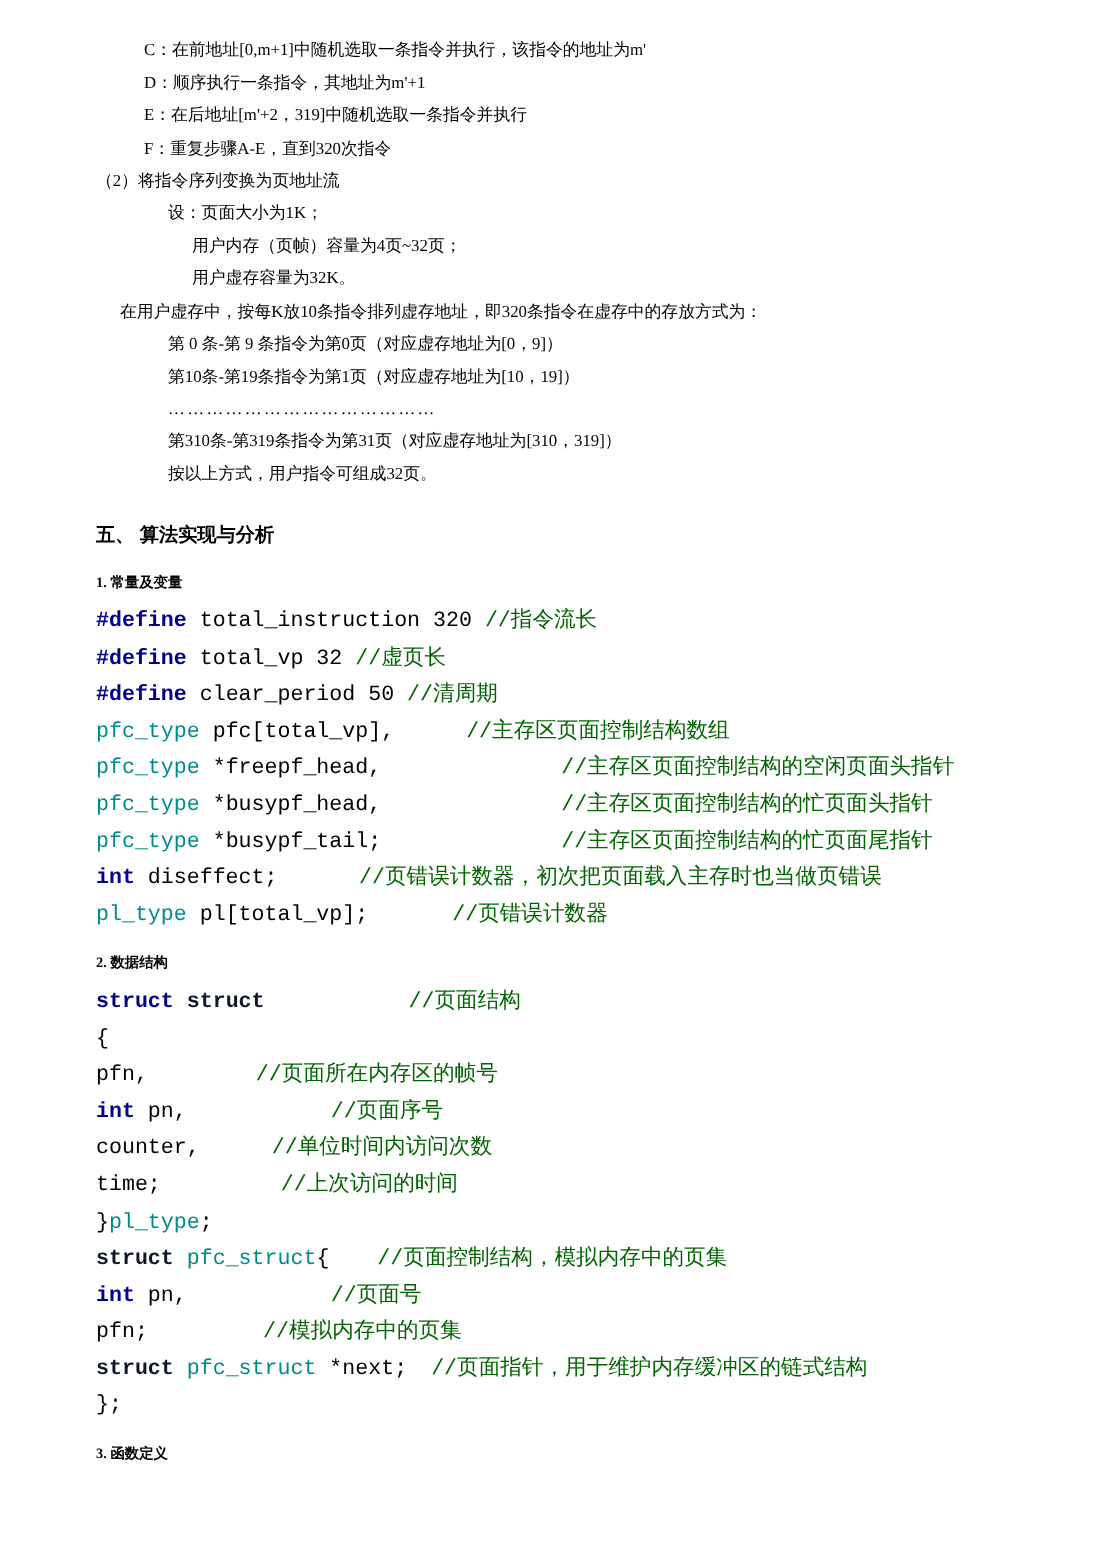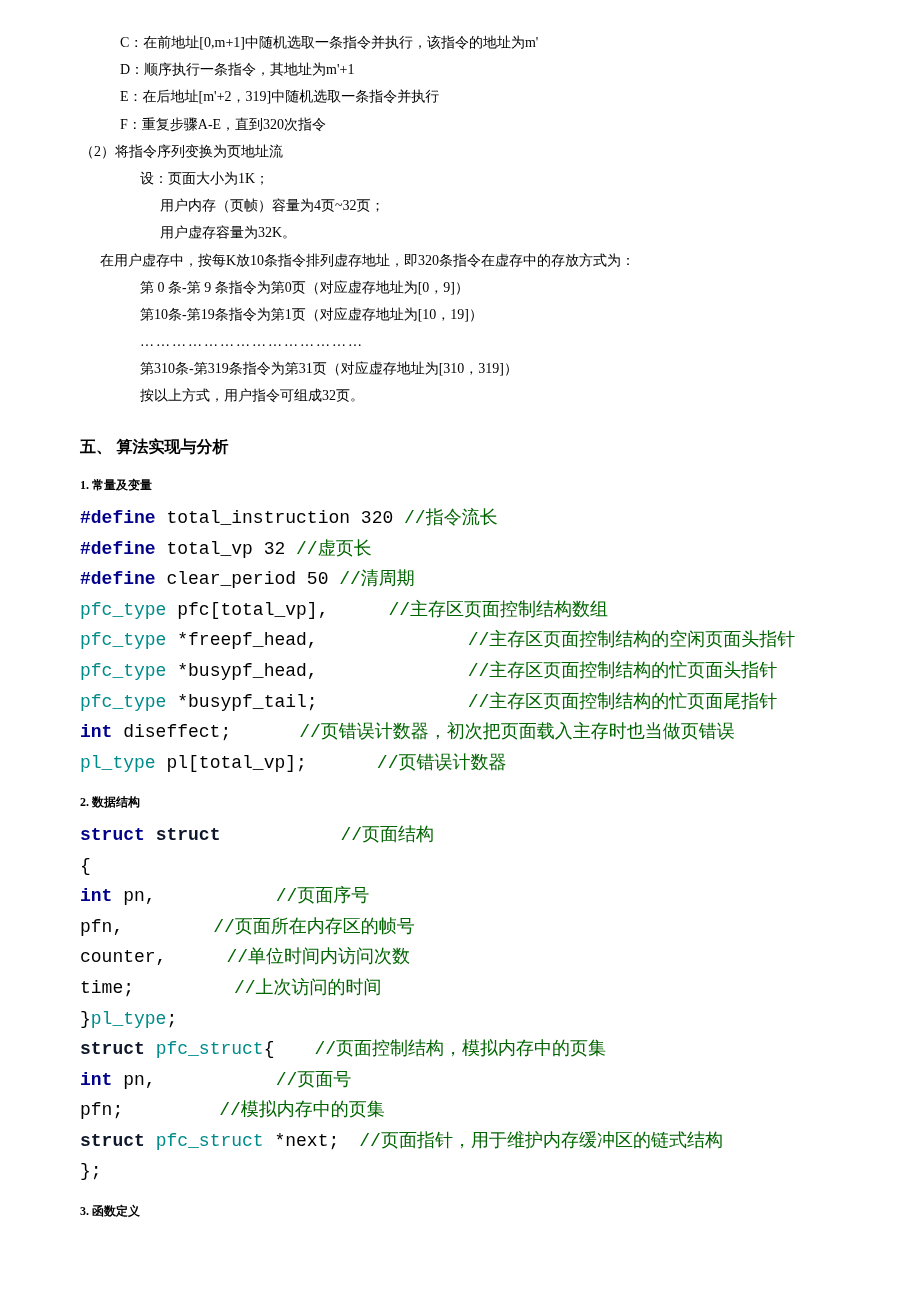--- a/index.html
+++ b/index.html
@@ -89,22 +89,22 @@
   <div><span class="type-name">pfc_type</span><span> *busypf_head,</span><span style="margin-left:150px;" class="comment">//主存区页面控制结构的忙页面头指针</span></div>
   <div><span class="type-name">pfc_type</span><span> *busypf_tail;</span><span style="margin-left:150px;" class="comment">//主存区页面控制结构的忙页面尾指针</span></div>
   <div><span class="kw-int">int</span><span> diseffect;</span><span style="margin-left:68px;" class="comment">//页错误计数器，初次把页面载入主存时也当做页错误</span></div>
   <div><span class="type-name">pl_type</span><span> pl[total_vp];</span><span style="margin-left:70px;" class="comment">//页错误计数器</span></div>
 </div>
 
 <div class="subsection-title">2. 数据结构</div>
 <div class="code-block">
   <div><span class="kw-typedef">struct</span><span> </span><span class="kw-struct">struct</span><span style="margin-left:120px;" class="comment">//页面结构</span></div>
   <div><span>{</span></div>
+  <div><span>        pfn,</span><span style="margin-left:90px;" class="comment">//页面所在内存区的帧号</span></div>
   <div><span>    </span><span class="kw-int">int</span><span> pn,</span><span style="margin-left:120px;" class="comment">//页面序号</span></div>
-  <div><span>        pfn,</span><span style="margin-left:90px;" class="comment">//页面所在内存区的帧号</span></div>
   <div><span>        counter,</span><span style="margin-left:60px;" class="comment">//单位时间内访问次数</span></div>
   <div><span>        time;</span><span style="margin-left:100px;" class="comment">//上次访问的时间</span></div>
   <div><span>}</span><span class="type-name">pl_type</span><span>;</span></div>
   <div><span class="kw-struct">struct</span><span> </span><span class="type-name">pfc_struct</span><span>{</span><span style="margin-left:40px;" class="comment">//页面控制结构，模拟内存中的页集</span></div>
   <div><span>    </span><span class="kw-int">int</span><span> pn,</span><span style="margin-left:120px;" class="comment">//页面号</span></div>
   <div><span>        pfn;</span><span style="margin-left:96px;" class="comment">//模拟内存中的页集</span></div>
   <div><span>    </span><span class="kw-struct">struct</span><span> </span><span class="type-name">pfc_struct</span><span> *next;</span><span style="margin-left:20px;" class="comment">//页面指针，用于维护内存缓冲区的链式结构</span></div>
   <div><span>};</span></div>
 </div>
 

